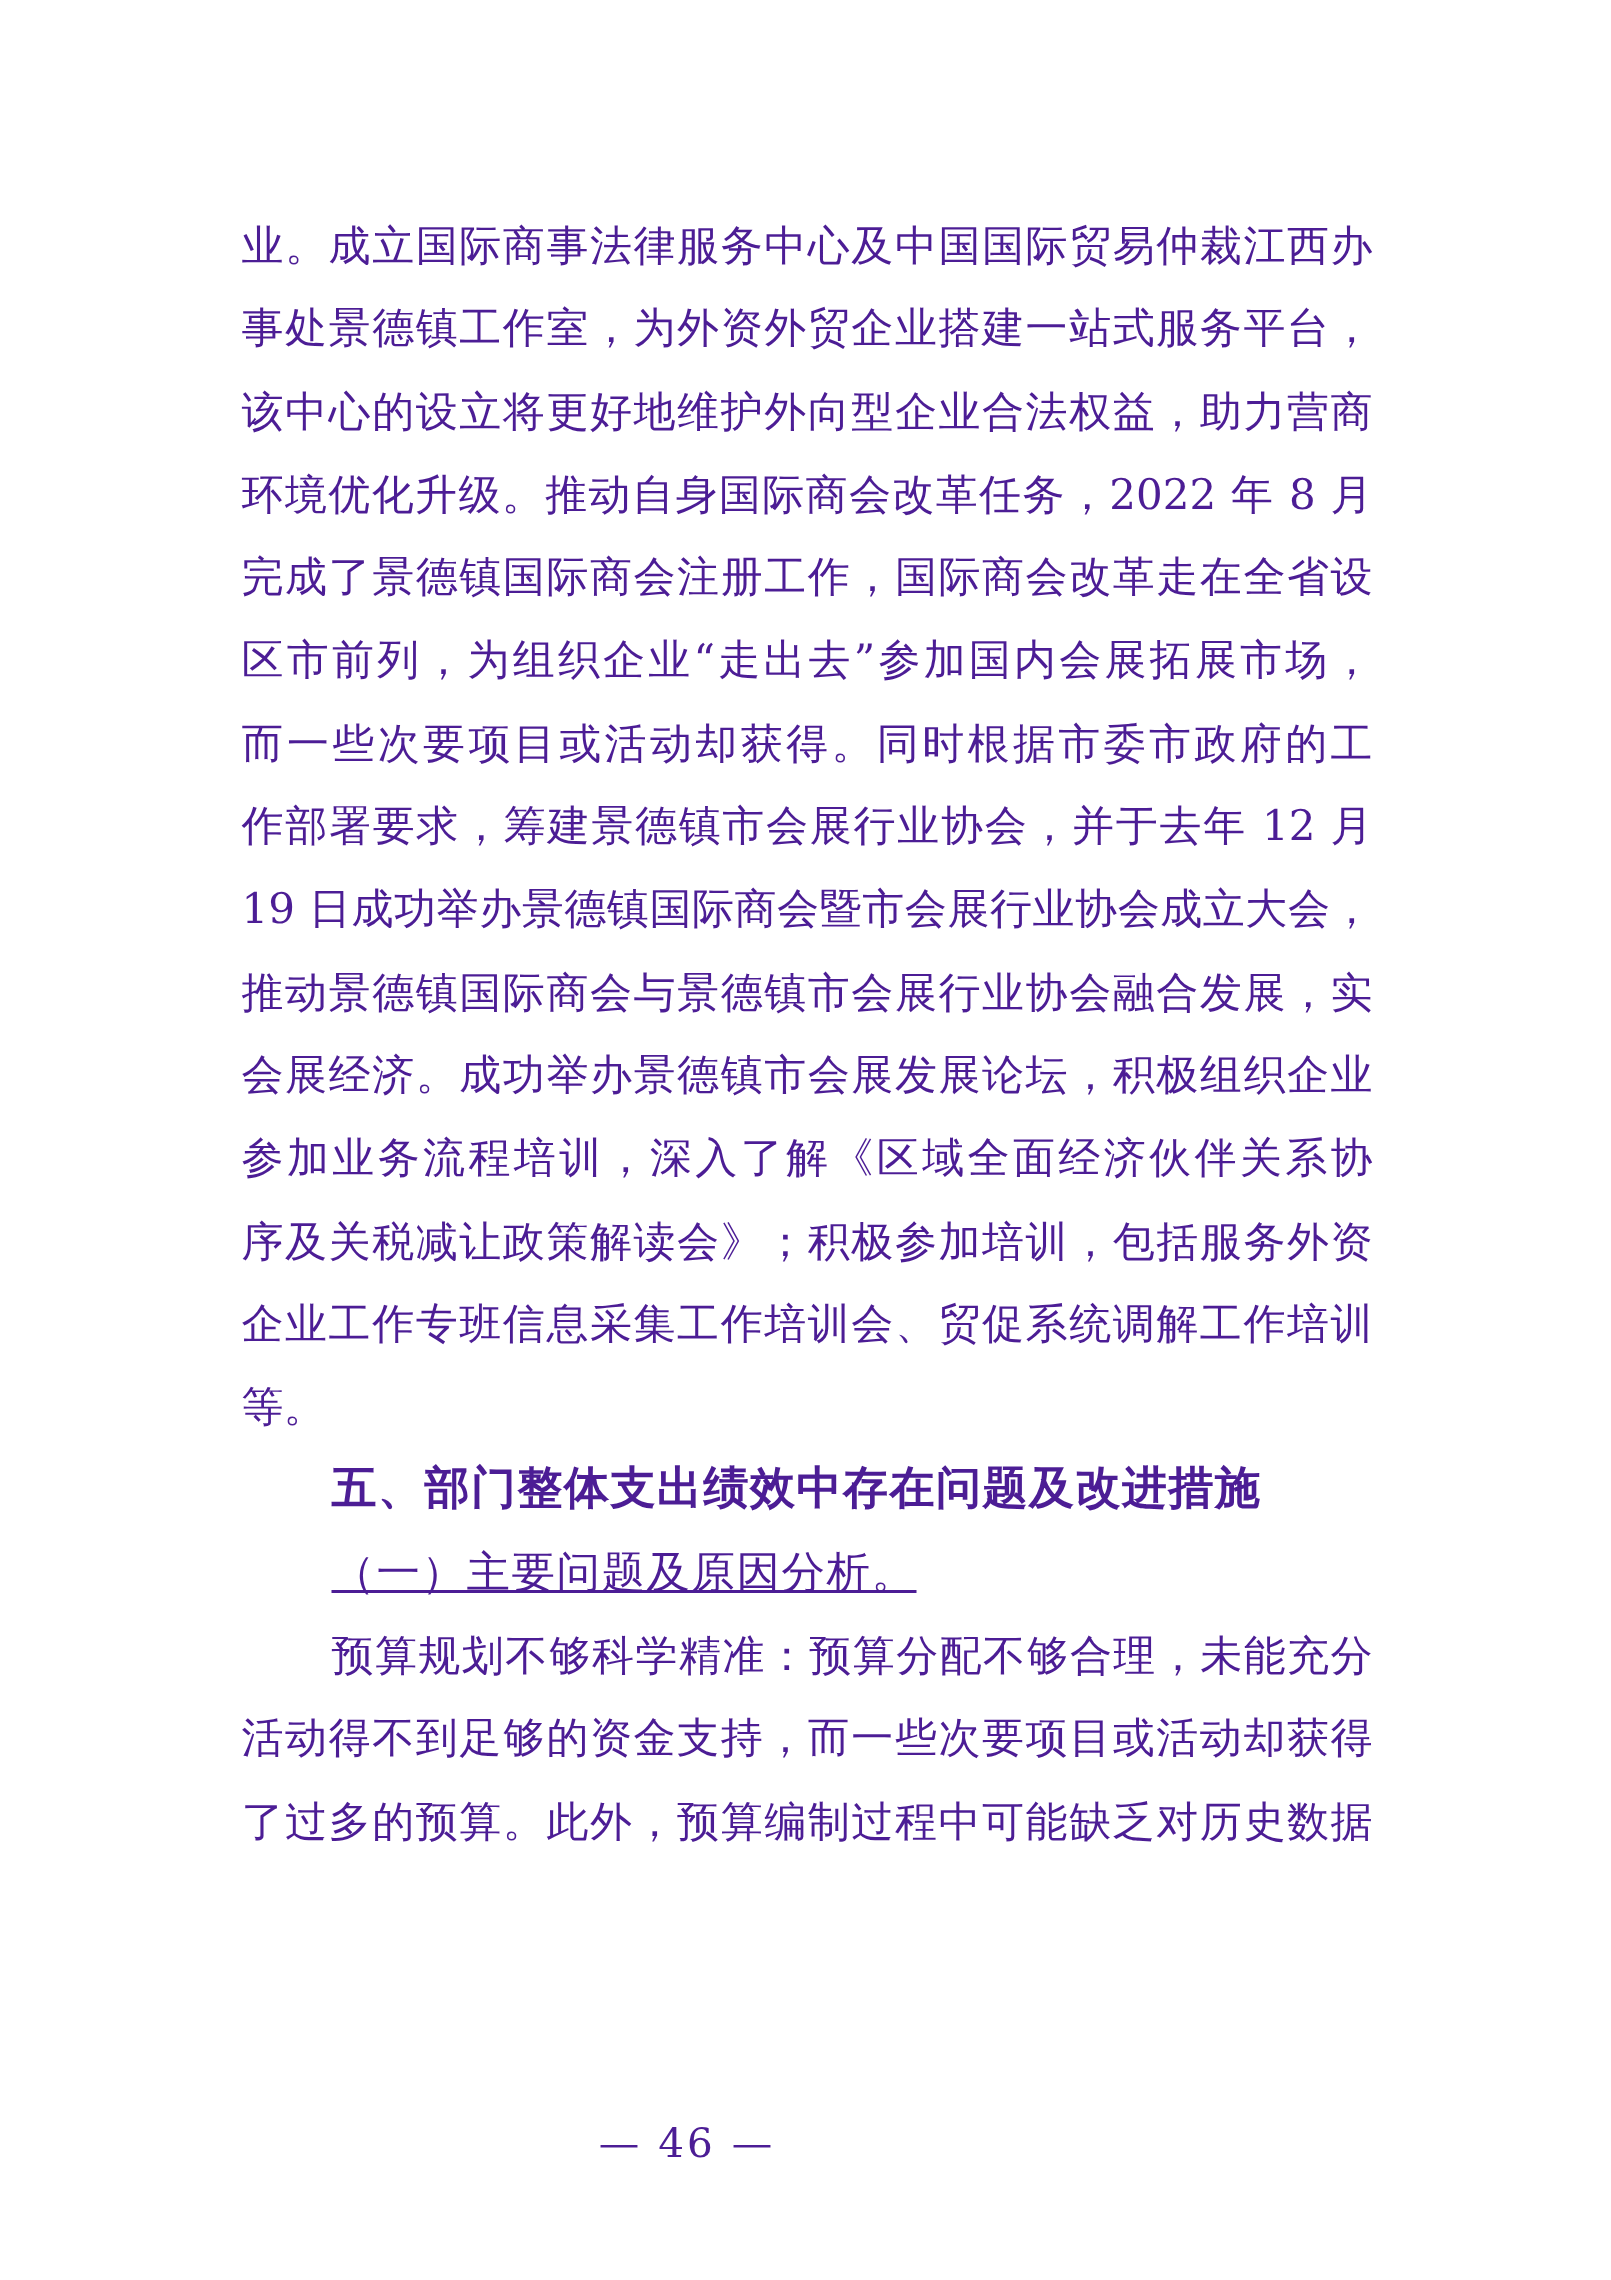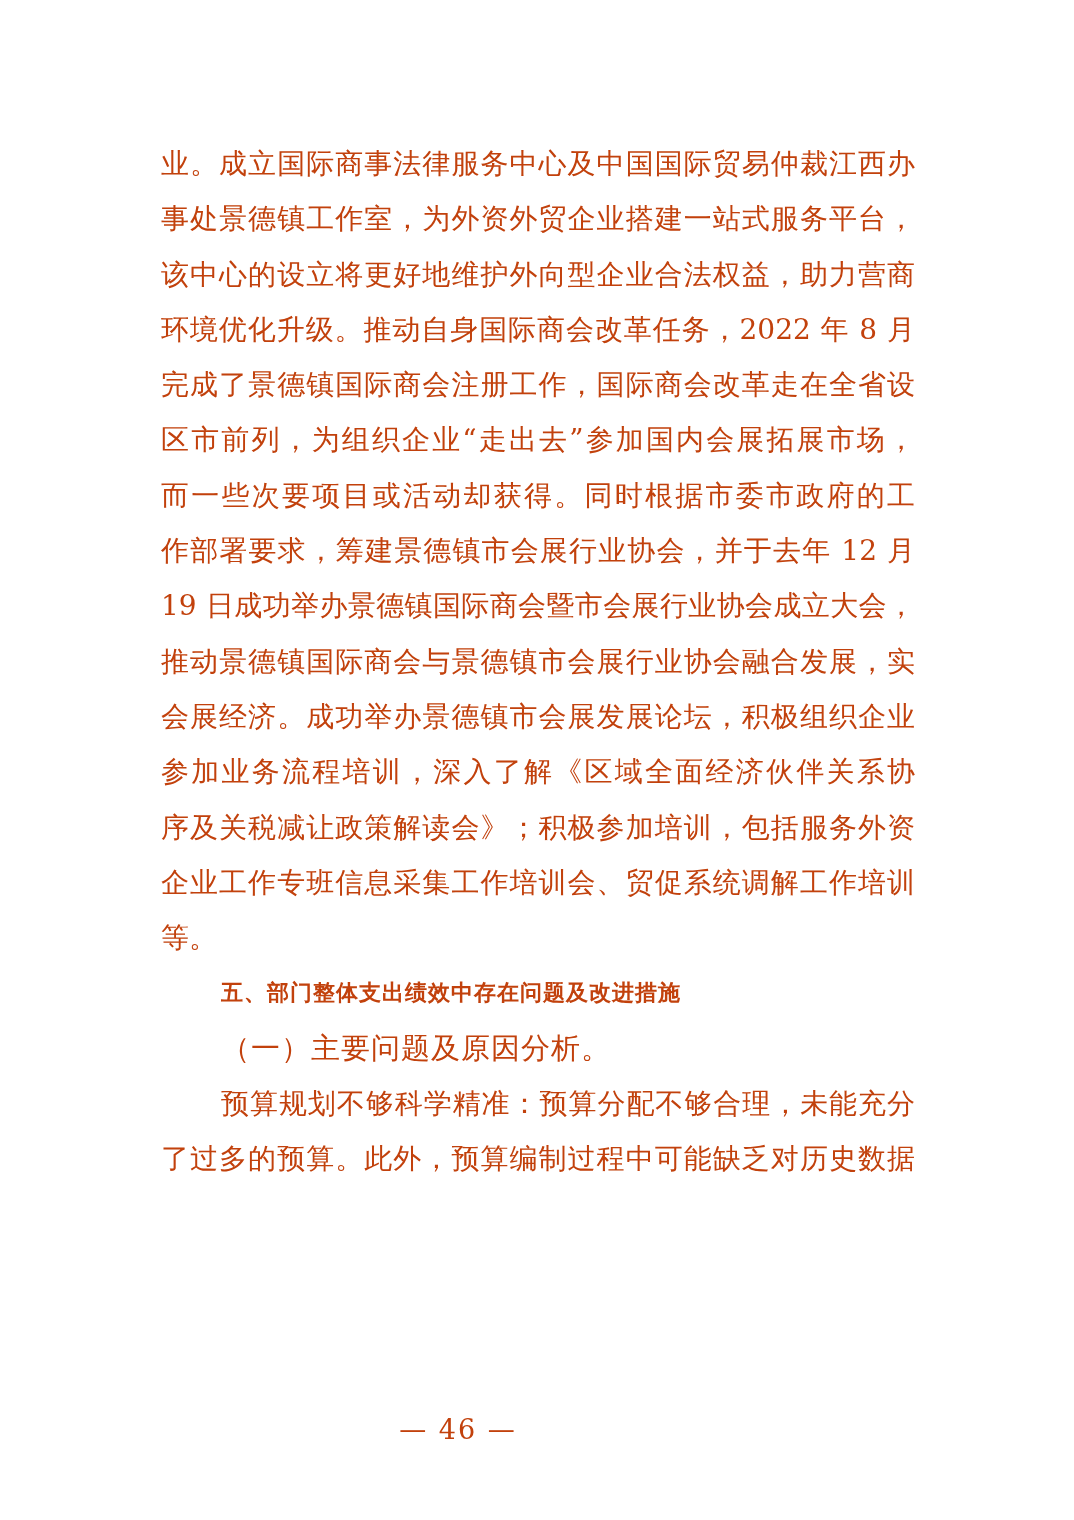--- a/index.html
+++ b/index.html
@@ -5,21 +5,21 @@
   html, body {
     margin: 0;
     padding: 0;
     background: #ffffff;
   }
   .page {
     position: relative;
     width: 1074px;
     height: 1520px;
     background: #ffffff;
-    color: #c2410c;
+    color: #4c1d95;
     font-family: "DejaVu Serif", "Liberation Serif", serif;
     overflow: hidden;
   }
   .text-block {
     position: absolute;
     left: 161px;
     top: 136px;
     width: 754px;
   }
   .line {
@@ -35,30 +35,31 @@
   .line.natural {
     text-align: left;
     text-align-last: left;
   }
   .line.indent2 {
     text-indent: 60px;
   }
   .line.heading {
     font-family: "Liberation Sans", "DejaVu Sans", sans-serif;
     font-weight: bold;
-    font-size: 22px;
+    font-size: 30px;
     letter-spacing: 1px;
     text-align: left;
     text-align-last: left;
   }
   .line.subheading {
     font-size: 29px;
     letter-spacing: 1px;
     text-align: left;
     text-align-last: left;
+    text-decoration: underline;
   }
   .footer {
     position: absolute;
     left: 0;
     top: 1408px;
     width: 916px;
     text-align: center;
     font-size: 27px;
     line-height: 44px;
     letter-spacing: 2px;
@@ -85,19 +86,20 @@
     <div class="line">参加业务流程培训，深入了解《区域全面经济伙伴关系协</div>
     <div class="line">序及关税减让政策解读会》；积极参加培训，包括服务外资</div>
     <div class="line">企业工作专班信息采集工作培训会、贸促系统调解工作培训</div>
     <div class="line natural">等。</div>
 
     <div class="line heading indent2">五、部门整体支出绩效中存在问题及改进措施</div>
 
     <div class="line subheading indent2">（一）主要问题及原因分析。</div>
 
     <div class="line indent2">预算规划不够科学精准：预算分配不够合理，未能充分</div>
+    <div class="line">活动得不到足够的资金支持，而一些次要项目或活动却获得</div>
     <div class="line">了过多的预算。此外，预算编制过程中可能缺乏对历史数据</div>
 
   </div>
 
   <div class="footer">— 46 —</div>
 
 </div>
 
 </body></html>

